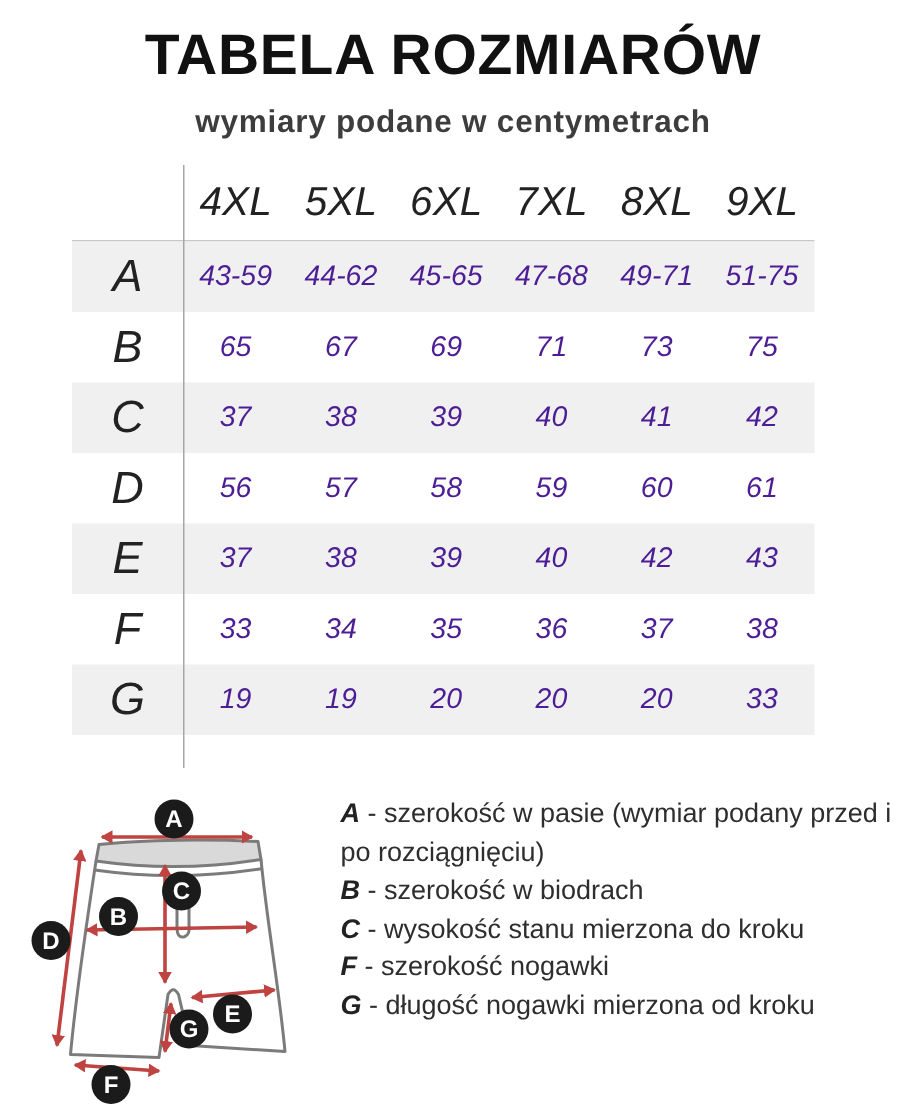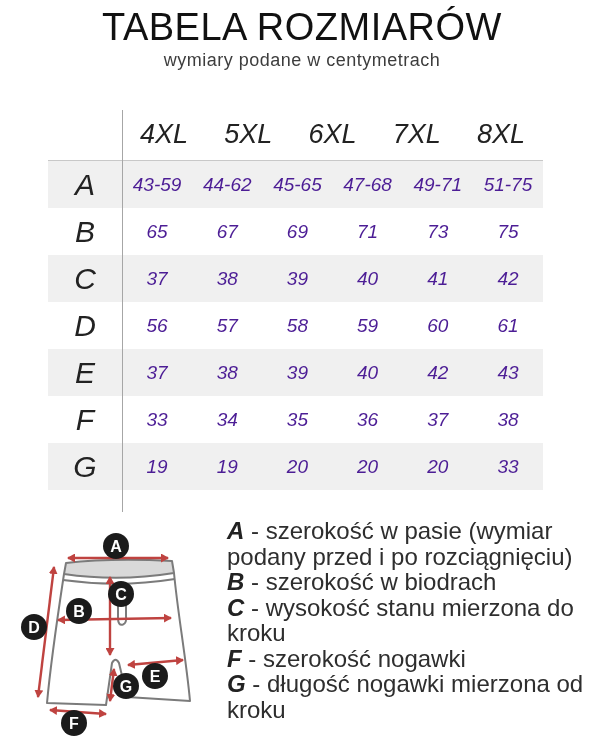--- a/index.html
+++ b/index.html
@@ -4,25 +4,25 @@
 <title>Tabela rozmiarów</title>
 <style>
   html,body { margin:0; padding:0; }
   body {
     width:604px; height:744px; position:relative; overflow:hidden;
     background:#ffffff; color:#1f1f1f;
     font-family:"Liberation Sans", sans-serif;
   }
   .page-header { text-align:center; padding-top:6px; }
   .page-title {
-    margin:2px; font-size:38px; font-weight:400; line-height:1.05;
+    margin:12px; font-size:38px; font-weight:700; line-height:1.05;
     color:#111111; letter-spacing:0.5px;
   }
   .page-subtitle {
-    margin:0; margin-top:1px; font-size:18px; font-weight:400;
+    margin:0; margin-top:1px; font-size:21px; font-weight:700;
     color:#3d3d3d; letter-spacing:0.5px;
   }
 
   
   .table-wrap { position:absolute; left:48px; top:108px; width:495px; }
   .v-divider {
     position:absolute; left:74px; top:2px; width:1px; height:402px;
     background:#a6a6a6;
   }
   .t-row { display:flex; height:47px; align-items:center; font-style:italic; }
@@ -30,22 +30,22 @@
   .t-row.stripe { background:#f0f0f0; }
   .label-cell {
     width:74px; flex:0 0 74px; text-align:center;
     font-size:30px; color:#222222;
   }
   .col-cell { flex:1; text-align:center; font-size:27px; color:#222222; }
   .val-cell { flex:1; text-align:center; font-size:19px; color:#4c1d95; }
 
   
   .legend {
-    position:absolute; left:227px; top:518px; width:370px;
-    font-size:24px; line-height:25.5px; color:#2e2e2e;
+    position:absolute; left:227px; top:530px; width:370px;
+    font-size:18px; line-height:25.5px; color:#2e2e2e;
   }
   .legend-letter { font-weight:700; font-style:italic; color:#222222; }
 
   
   .diagram { position:absolute; left:2px; top:530px; }
   .badge-text {
     font-family:"Liberation Sans", sans-serif; font-weight:700;
     font-size:16px; fill:#ffffff; text-anchor:middle;
   }
 </style>
@@ -59,20 +59,21 @@
 
 <div class="table-wrap" id="size-table">
   <div class="v-divider"></div>
 <div class="t-row header-row">
       <div class="label-cell"></div>
       <div class="col-cell">4XL</div>
       <div class="col-cell">5XL</div>
       <div class="col-cell">6XL</div>
       <div class="col-cell">7XL</div>
       <div class="col-cell">8XL</div>
+      <div class="col-cell">9XL</div>
     </div>
     <div class="t-row stripe">
       <div class="label-cell">A</div>
       <div class="val-cell">43-59</div>
       <div class="val-cell">44-62</div>
       <div class="val-cell">45-65</div>
       <div class="val-cell">47-68</div>
       <div class="val-cell">49-71</div>
       <div class="val-cell">51-75</div>
     </div>

